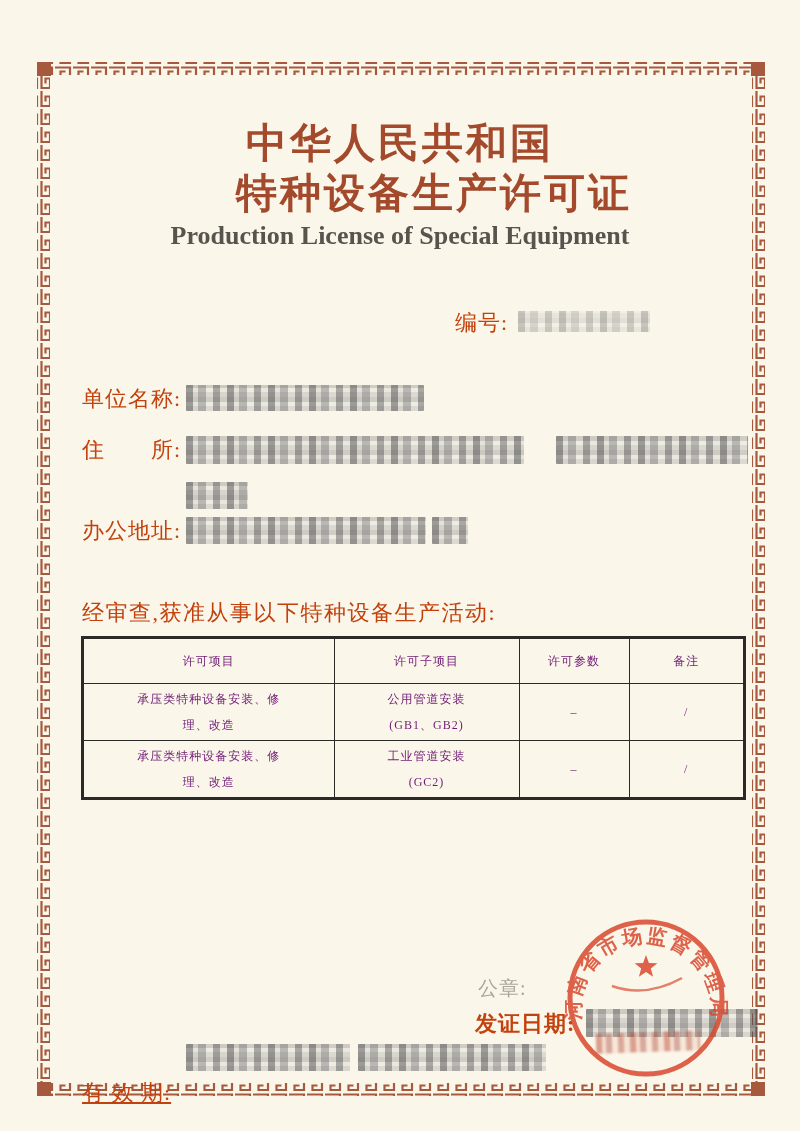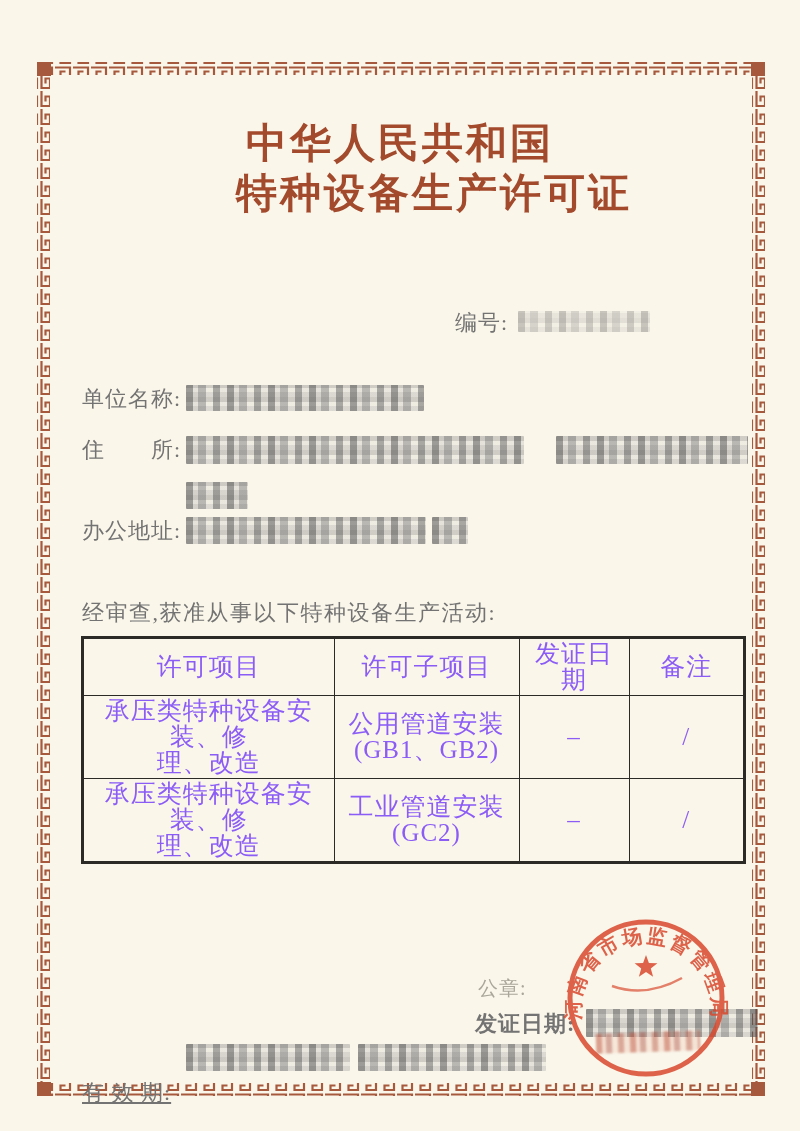--- a/index.html
+++ b/index.html
@@ -27,21 +27,21 @@
     position:absolute;left:0;width:100%;
     text-align:center;
     font-family:"Liberation Serif", serif;
     font-weight:700;
     color:#57544e;
   }
   .label{
     position:absolute;
     font-size:22px;
     letter-spacing:1px;
-    color:#737373;
+    color:#c2410c;
     white-space:nowrap;
   }
   .muted{color:#aaa79a;}
 
   
   .px{
     position:absolute;
     border-radius:1px;
     filter:blur(0.7px);
     background-image:
@@ -62,22 +62,22 @@
         rgba(184,84,64,.48) 22px 28px, rgba(226,160,138,.22) 28px 34px);
     filter:blur(1px);
   }
 
   table.license{
     position:absolute;
     left:82px;top:637px;
     width:661px;
     border-collapse:collapse;
     table-layout:fixed;
-    font-size:25px;
-    color:#8b5cf6;
+    font-size:12px;
+    color:#701a75;
   }
   table.license th, table.license td{
     border:1.6px solid #2b2a26;
     text-align:center;
     vertical-align:middle;
     padding:2px 4px;
     white-space:pre-line;
     line-height:26px;
     font-weight:400;
     letter-spacing:1px;
@@ -110,20 +110,21 @@
     <rect x="37" y="62" width="14" height="14" fill="#a6593c"></rect>
     <rect x="751" y="62" width="14" height="14" fill="#a6593c"></rect>
     <rect x="37" y="1082" width="14" height="14" fill="#a6593c"></rect>
     <rect x="751" y="1082" width="14" height="14" fill="#a6593c"></rect>
   </svg>
 
   <div class="content">
 
     <div class="title-cn" style="top:116px;">中华人民共和国</div>
     <div class="title-cn" style="top:166px;padding-left:34px;">特种设备生产许可证</div>
+    <div class="title-en" style="top:221px;font-size:26px;">Production License of Special Equipment</div>
 
     <div class="label" style="left:455px;top:308px;">编号:</div>
     <div class="px light" style="left:518px;top:311px;width:132px;height:21px;"></div>
 
     <div class="label" style="left:82px;top:384px;">单位名称:</div>
     <div class="px" style="left:186px;top:385px;width:238px;height:26px;"></div>
 
     <div class="label" style="left:82px;top:435px;">住　　所:</div>
     <div class="px" style="left:186px;top:436px;width:338px;height:28px;"></div>
     <div class="px" style="left:556px;top:436px;width:192px;height:28px;"></div>
@@ -139,21 +140,21 @@
       <colgroup>
         <col style="width:251px">
           <col style="width:185px">
         <col style="width:110px">
           <col style="width:115px">
       </colgroup>
       <tbody>
           <tr class="hdr">
         <th>许可项目</th>
         <th>许可子项目</th>
-        <th>发证日期</th>
+        <th>许可参数</th>
         <th>备注</th>
       </tr>
       <tr class="row">
         <td>承压类特种设备安装、修
 理、改造</td>
         <td>公用管道安装
 (GB1、GB2)</td>
         <td>–</td>
         <td>/</td>
       </tr>

